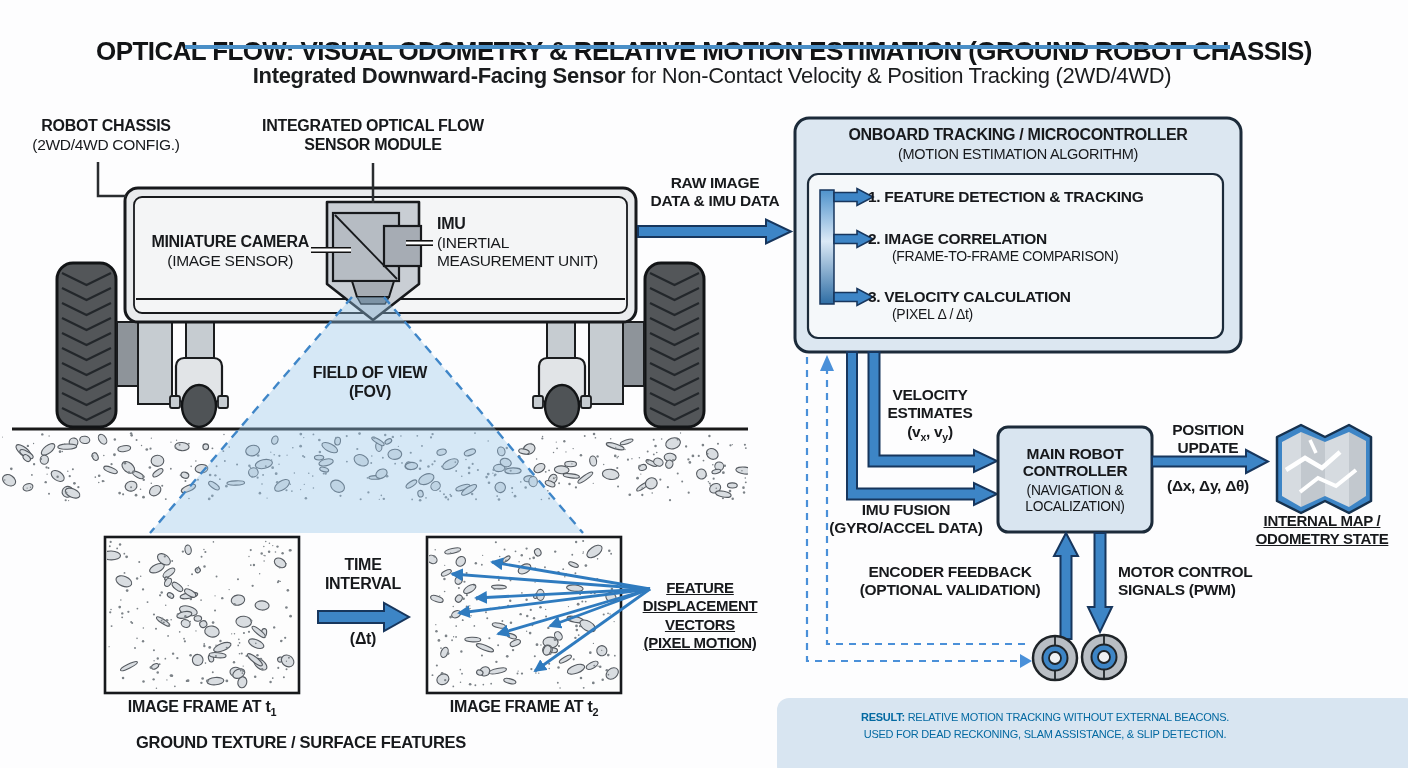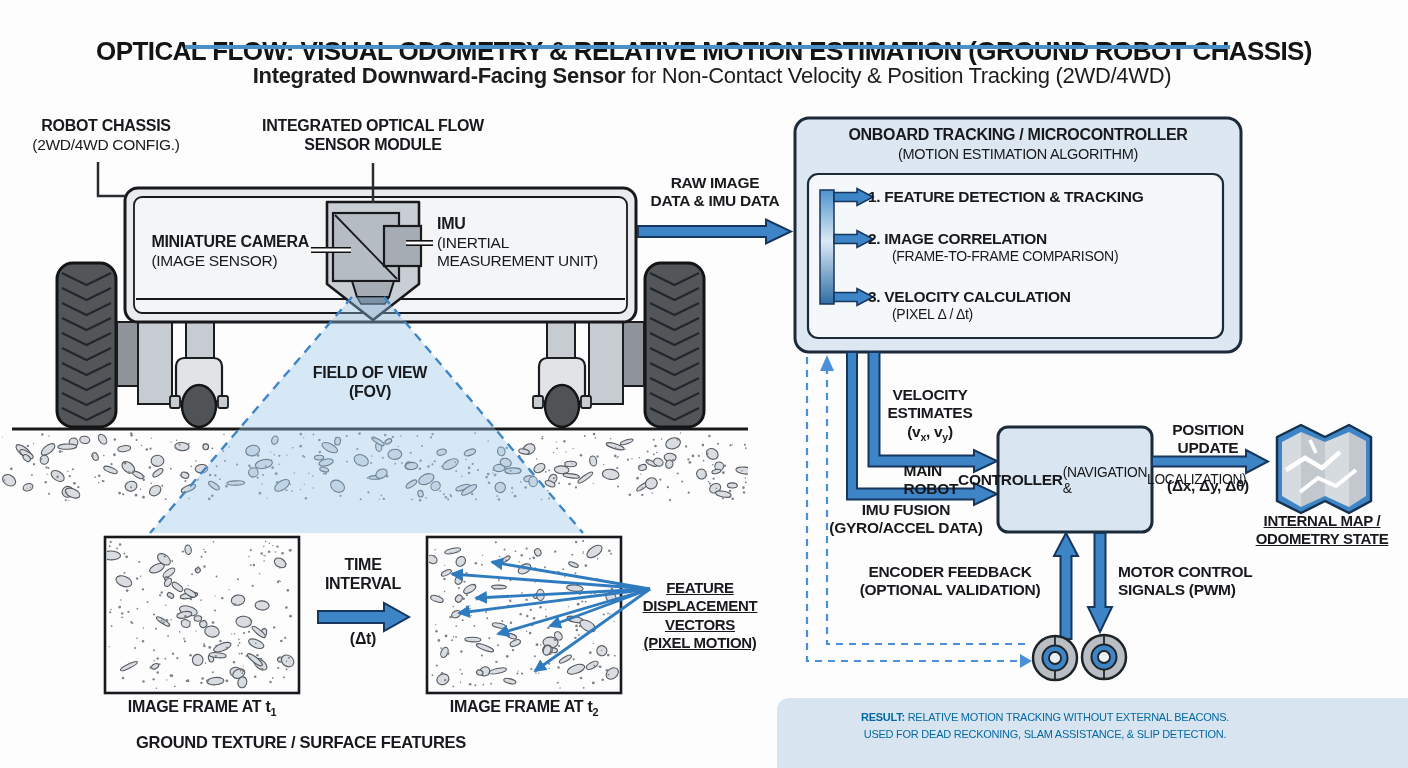--- a/index.html
+++ b/index.html
@@ -5,33 +5,33 @@
   html,body{margin:0;padding:0;background:#ffffff;}
   .stage{position:relative;width:1408px;height:768px;background:#fdfdfe;overflow:hidden;
          font-family:"Liberation Sans", sans-serif;}
   svg.art{position:absolute;left:0;top:0;z-index:1;}
   .lbl{position:absolute;z-index:2;color:#17191c;text-align:center;line-height:1.18;
        white-space:nowrap;letter-spacing:-0.3px;}
   .lbl span{display:block;}
   .lbl .inline, .lbl sub{display:inline;}
   .b{font-weight:700;} .m{font-weight:400;} .sb{font-weight:600;}
   .cx{transform:translateX(-50%);}
-  .rx{transform:translateX(-100%);text-align:left;}
+  .rx{transform:translateX(-100%);text-align:center;}
   .lx{text-align:left;}
   .fs16{font-size:16px;} .fs155{font-size:15.5px;} .fs15{font-size:15px;text-decoration:underline;}
   .fs145{font-size:14.5px;} .fs14{font-size:14px;} .fs138{font-size:13.8px;}
   .fs165{font-size:16.5px;}
   sub{font-size:0.68em;}
   .title{position:absolute;z-index:2;left:704px;top:10px;transform:translateX(-50%);
          font-size:26px;font-weight:700;letter-spacing:-0.6px;color:#121416;white-space:nowrap;margin-top:26px;}
   .title-underline{position:absolute;z-index:2;left:185px;top:45px;width:1045px;height:4px;}
   .subtitle{position:absolute;z-index:2;left:702px;top:63px;transform:translateX(-50%);
             font-size:22px;color:#1a1c1e;white-space:nowrap;letter-spacing:-0.3px;margin-left:10px;}
   .ctrl-box{position:absolute;z-index:2;left:998px;top:427px;width:154px;height:105px;
-            display:flex;flex-direction:row;align-items:center;justify-content:center;
+            display:flex;flex-direction:column;align-items:center;justify-content:center;
             line-height:1.14;letter-spacing:-0.3px;color:#15171a;}
   .result-text{position:absolute;z-index:2;left:783px;top:709px;width:524px;text-align:center;
                font-size:11px;line-height:1.5;color:#0369a1;letter-spacing:-0.25px;}
 </style>
 </head>
 <body>
 
 <div class="stage">
 
   <svg class="art" width="1408" height="768" viewBox="0 0 1408 768">

